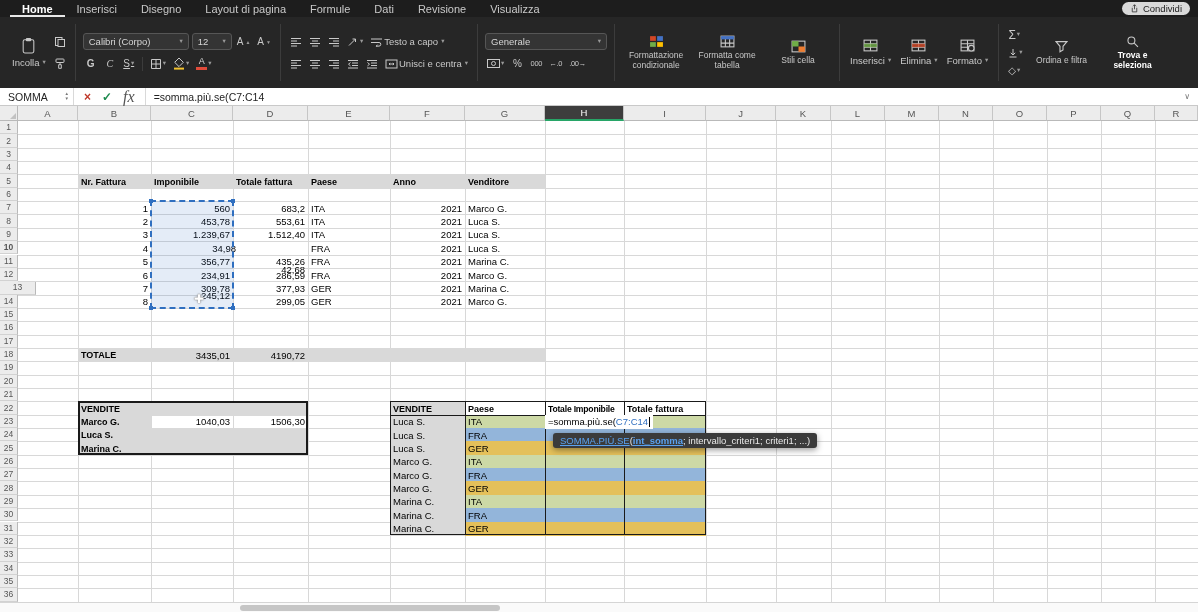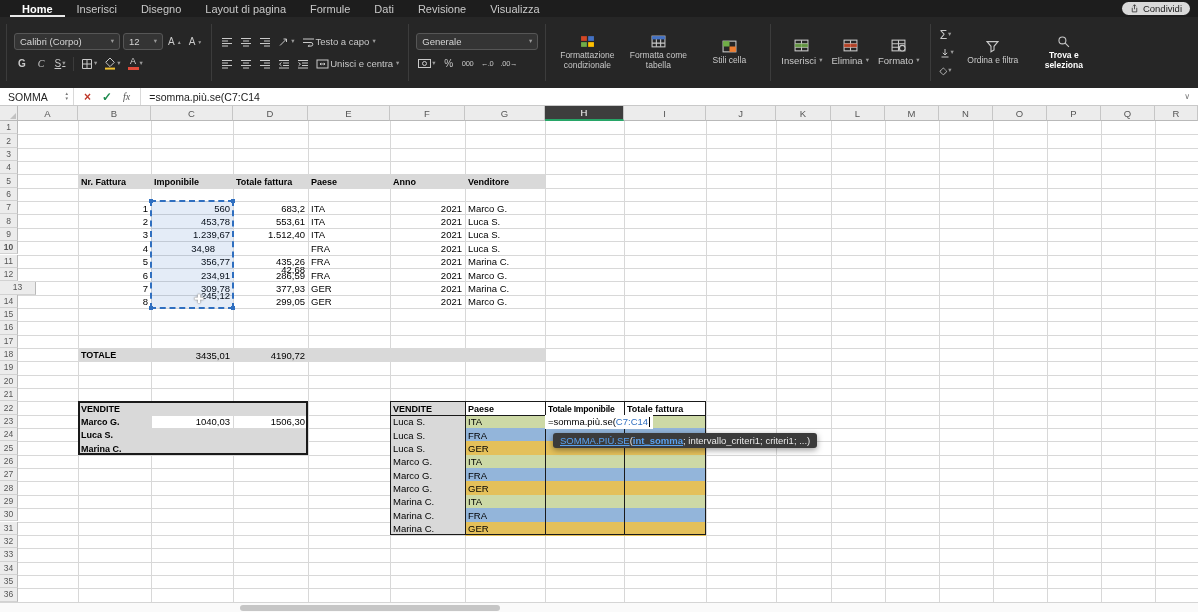--- a/index.html
+++ b/index.html
@@ -48,21 +48,21 @@
 
   
   .fbar{position:absolute;top:88px;left:0;right:0;height:18px;background:#fff;border-bottom:1px solid #c9c9c9;
     display:flex;align-items:center;font-size:11px;color:#222;z-index:40}
   .namebox{width:74px;height:100%;display:flex;align-items:center;justify-content:space-between;
     padding:0 4px 0 8px;border-right:1px solid #d9d9d9;font-size:10.5px}
   .stepper{display:flex;flex-direction:column;line-height:4.5px;font-size:4.5px;color:#777}
   .fbtns{display:flex;align-items:center;gap:11px;padding:0 10px;height:100%;border-right:1px solid #d9d9d9}
   .fx-cancel{color:#c0392b;font-size:12px;font-weight:bold}
   .fx-ok{color:#1d8a4e;font-size:12px;font-weight:bold}
-  .fx{font-family:"Liberation Serif",serif;font-style:italic;color:#555;font-size:10px}
+  .fx{font-family:"Liberation Serif",serif;font-style:italic;color:#555;font-size:16px}
   .finput{flex:1;padding:0 8px;font-size:10.5px;color:#222;white-space:nowrap;overflow:hidden}
   .fexpand{color:#777;font-size:8px;padding:0 8px}
 
   
   #sheet{position:absolute;top:106px;left:0;width:1198px;height:496px;background:#fff;overflow:hidden}
   #sheet>div{position:absolute}
   .corner{background:#ececec;border-right:1px solid #b9b9b9;border-bottom:1px solid #b9b9b9}
   .corner::after{content:"";position:absolute;right:1px;bottom:1px;border-left:6px solid transparent;border-bottom:6px solid #c2c2c2}
   .ch{background:#ececec;border-right:1px solid #c6c6c6;border-bottom:1px solid #b9b9b9;color:#555;
     font-size:9.5px;display:flex;align-items:center;justify-content:center}
@@ -119,20 +119,46 @@
   <button class="share">
     <svg width="9" height="9" viewBox="0 0 12 12">
         <path d="M3 5v5.5h6V5M6 1v6M6 1 4 3M6 1l2 2" fill="none" stroke="#333" stroke-width="1.1"></path>
       </svg>
     <span>Condividi</span>
   </button>
 </div>
 
 <div class="ribbon">
 
+  <div class="rgroup">
+    <div class="bigbtn">
+      <svg width="15" height="17" viewBox="0 0 14 16">
+        <rect x="2" y="2.5" width="10" height="12.5" rx="1.5" class="st"></rect>
+          <rect x="4.5" y="1" width="5" height="3" rx="1" fill="#c9c9c9"></rect>
+        </svg>
+      <span class="blbl">
+          <span>Incolla</span>
+          <span class="chev">▾</span>
+        </span>
+    </div>
+    <div class="vstack">
+      <button class="ibtn">
+        <svg width="12" height="12" viewBox="0 0 12 12">
+            <rect x="1.5" y="1.5" width="6.5" height="8" class="st"></rect>
+            <rect x="4" y="3.5" width="6.5" height="7" fill="#262626" stroke="#c9c9c9"></rect>
+          </svg>
+      </button>
+      <button class="ibtn">
+        <svg width="12" height="12" viewBox="0 0 12 12">
+            <rect x="2" y="1" width="8" height="3.5" rx="0.8" class="st"></rect>
+            <path d="M6 4.5v2.2M4.7 6.7h2.6v3.6H4.7z" class="st"></path>
+          </svg>
+      </button>
+    </div>
+  </div>
   <div class="rsep"></div>
 
   <div class="rgroup col">
     <div class="rrow">
       <div class="dd" style="width:106px">
         <span>Calibri (Corpo)</span>
         <span class="chev">▾</span>
       </div>
       <div class="dd" style="width:40px">
         <span>12</span>
@@ -511,21 +537,21 @@
     <div class="cell cs-t" style="left: 308px; top: 108.45px; width: 82px; height: 14.35px;">ITA</div>
     <div class="cell cs-n" style="left: 390px; top: 108.45px; width: 75px; height: 14.35px;">2021</div>
     <div class="cell cs-t" style="left: 465px; top: 108.45px; width: 80px; height: 14.35px;">Luca S.</div>
     <div class="cell cs-n" style="left: 78px; top: 121.8px; width: 73px; height: 14.35px;">3</div>
     <div class="cell cs-n" style="left: 151px; top: 121.8px; width: 82px; height: 14.35px;">1.239,67</div>
     <div class="cell cs-n" style="left: 233px; top: 121.8px; width: 75px; height: 14.35px;">1.512,40</div>
     <div class="cell cs-t" style="left: 308px; top: 121.8px; width: 82px; height: 14.35px;">ITA</div>
     <div class="cell cs-n" style="left: 390px; top: 121.8px; width: 75px; height: 14.35px;">2021</div>
     <div class="cell cs-t" style="left: 465px; top: 121.8px; width: 80px; height: 14.35px;">Luca S.</div>
     <div class="cell cs-n" style="left: 78px; top: 135.15px; width: 73px; height: 14.35px;">4</div>
-    <div class="cell cs-n" style="left: 136px; top: 135.15px; width: 82px; height: 14.35px;">34,98</div>
+    <div class="cell cs-n" style="left: 157px; top: 135.15px; width: 82px; height: 14.35px;">34,98</div>
     <div class="cell cs-n" style="left: 233px; top: 135.15px; width: 75px; height: 16px; margin-top: 20px;">42,68</div>
     <div class="cell cs-t" style="left: 308px; top: 135.15px; width: 82px; height: 14.35px;">FRA</div>
     <div class="cell cs-n" style="left: 390px; top: 135.15px; width: 75px; height: 14.35px;">2021</div>
     <div class="cell cs-t" style="left: 465px; top: 135.15px; width: 80px; height: 14.35px;">Luca S.</div>
     <div class="cell cs-n" style="left: 78px; top: 148.5px; width: 73px; height: 14.35px;">5</div>
     <div class="cell cs-n" style="left: 151px; top: 148.5px; width: 82px; height: 14.35px;">356,77</div>
     <div class="cell cs-n" style="left: 233px; top: 148.5px; width: 75px; height: 14.35px;">435,26</div>
     <div class="cell cs-t" style="left: 308px; top: 148.5px; width: 82px; height: 14.35px;">FRA</div>
     <div class="cell cs-n" style="left: 390px; top: 148.5px; width: 75px; height: 14.35px;">2021</div>
     <div class="cell cs-t" style="left: 465px; top: 148.5px; width: 80px; height: 14.35px;">Marina C.</div>

